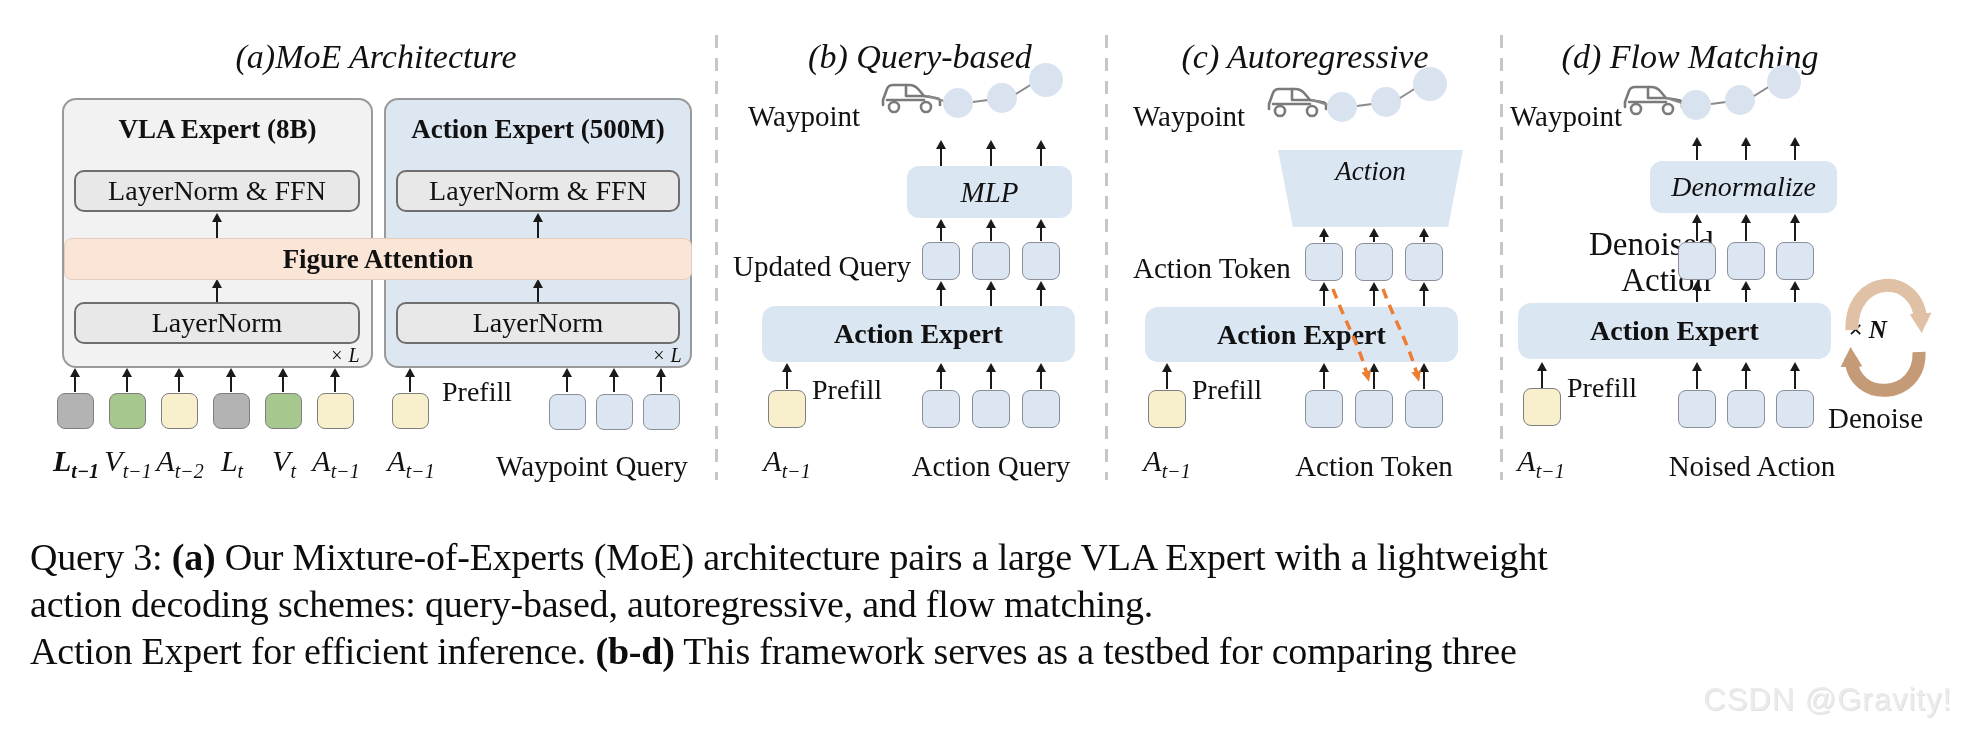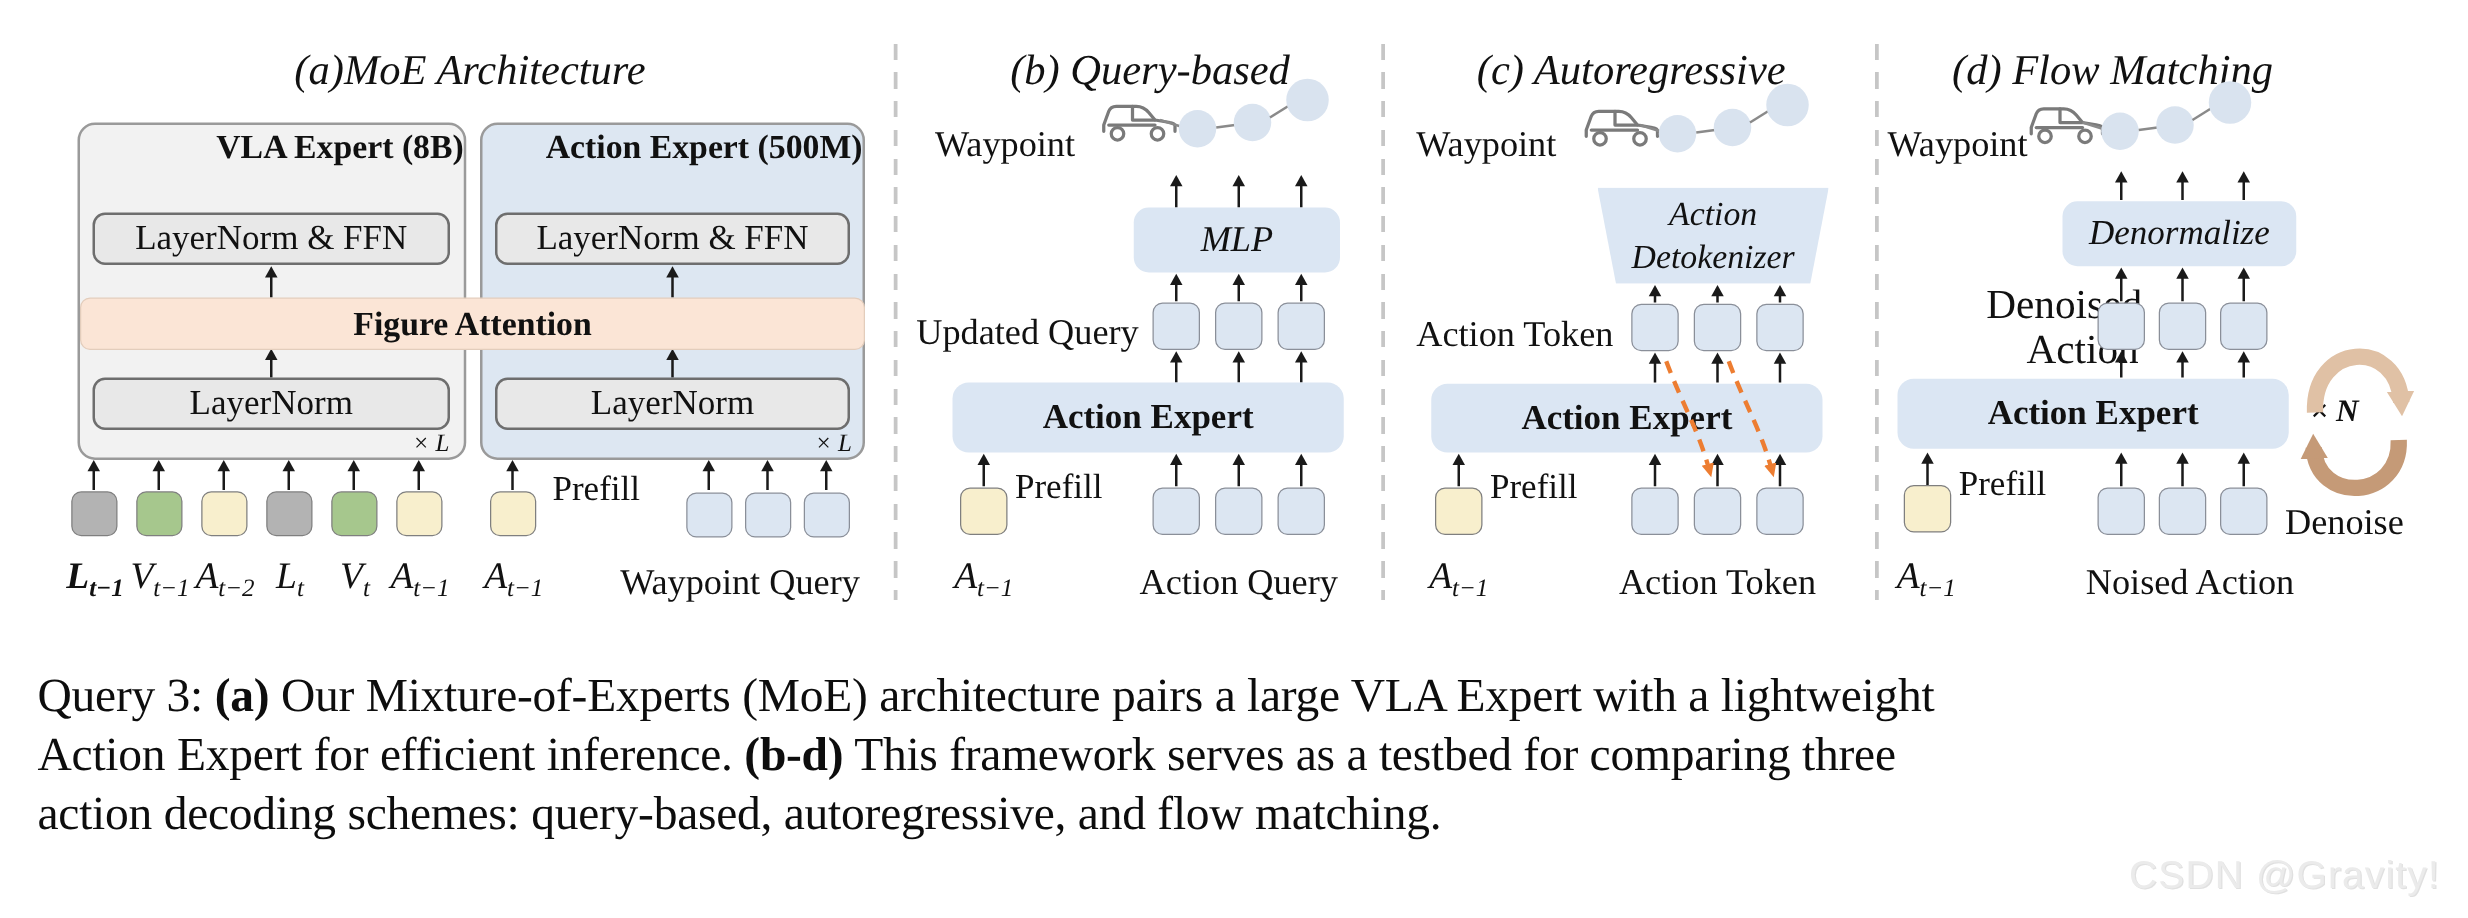--- a/index.html
+++ b/index.html
@@ -1,21 +1,21 @@
 <!DOCTYPE html>
 <html style="--c-box-gray-bg: #f2f2f2; --c-box-blue-bg: #dde7f2; --c-inner-box-bg: #e8e8e8; --c-attention-bg: #fbe5d6; --c-expert-bar-bg: #dbe6f3; --c-token-gray: #b3b3b3; --c-token-green: #a6c78d; --c-token-yellow: #f8efcd; --c-token-blue: #dce6f2; --c-dot-blue: #d9e3ef; --c-orange: #ed7d31; --c-tan-light: #e0c1a5; --c-tan-dark: #c59a77; --c-divider: #c6c6c6; --c-watermark: #ebebeb;"><head>
 <meta charset="utf-8">
 <style>
   html,body{margin:0;padding:0;background:#ffffff;}
   #stage{position:relative;width:1974px;height:734px;background:#fff;overflow:hidden;
          font-family:"Liberation Serif",serif;color:#111;}
   .abs{position:absolute;}
   .ptitle{position:absolute;font-style:italic;font-size:34px;text-align:center;white-space:nowrap;}
   .bigbox{position:absolute;border:2px solid #9a9a9a;border-radius:14px;box-sizing:border-box;z-index:1;}
-  .hdr{font-weight:bold;font-size:27px;text-align:right;padding-top:2px;white-space:nowrap;}
+  .hdr{font-weight:bold;font-size:27px;text-align:center;padding-top:14px;white-space:nowrap;}
   .innerbox{position:absolute;background:var(--c-inner-box-bg,#e8e8e8);border:2px solid #6e6e6e;border-radius:10px;
             box-sizing:border-box;display:flex;align-items:center;justify-content:center;font-size:28px;z-index:2;}
   .jabar{position:absolute;background:var(--c-attention-bg,#fbe5d6);border:1px solid #e3cdbc;border-radius:8px;
          display:flex;align-items:center;justify-content:center;font-weight:bold;font-size:27px;z-index:3;}
   .bar{position:absolute;background:var(--c-expert-bar-bg,#dbe6f3);border-radius:13px;display:flex;align-items:center;
        justify-content:center;font-weight:bold;font-size:28px;z-index:2;}
   .softbox{position:absolute;background:var(--c-expert-bar-bg,#dbe6f3);border-radius:12px;display:flex;align-items:center;
        justify-content:center;font-style:italic;font-size:29px;z-index:2;}
   .trap{position:absolute;background:var(--c-expert-bar-bg,#dbe6f3);clip-path:polygon(0 0,100% 0,92% 100%,8% 100%);
         text-align:center;font-style:italic;font-size:27px;line-height:34px;padding-top:4px;box-sizing:border-box;z-index:2;}
@@ -151,21 +151,20 @@
   </div>
 
   <div class="divider" style="left:1105px;"></div>
 
   <div>
     <div class="ptitle" style="left:1125px;top:38px;width:360px;">(c) Autoregressive</div>
     <div class="lbl" style="left:1133px;top:100px;">Waypoint</div>
 
     <div class="trap" style="left:1278px;top:150px;width:185px;height:77px;">
       <div>Action</div>
-      <div>Detokenizer</div>
     </div>
 
     <i class="up" style="left:1318px;top:228px;height:14px;"></i>
     <i class="up" style="left:1368px;top:228px;height:14px;"></i>
     <i class="up" style="left:1418px;top:228px;height:14px;"></i>
 
     <div class="token t-blue" style="left:1305px;top:243px;"></div>
     <div class="token t-blue" style="left:1355px;top:243px;"></div>
     <div class="token t-blue" style="left:1405px;top:243px;"></div>
     <div class="lbl" style="left:1133px;top:252px;">Action Token</div>
@@ -279,18 +278,18 @@
     </g>
 
     <g>
       <path d="M1852 330 C1850 274 1918 270 1921 322" fill="none" stroke-width="13" style="stroke:var(--c-tan-light,#e0c1a5)" marker-end="url(#mt1)"></path>
       <path d="M1919 352 C1921 400 1853 404 1851 358" fill="none" stroke-width="13" style="stroke:var(--c-tan-dark,#c59a77)" marker-end="url(#mt2)"></path>
     </g>
   </svg>
 
   <div class="caption">
     <div><span>Query 3: </span><b>(a)</b><span> Our Mixture-of-Experts (MoE) architecture pairs a large VLA Expert with a lightweight</span></div>
+    <div><span>action decoding schemes: query-based, autoregressive, and flow matching.</span></div>
     <div><span>Action Expert for efficient inference. </span><b>(b-d)</b><span> This framework serves as a testbed for comparing three</span></div>
-    <div><span>action decoding schemes: query-based, autoregressive, and flow matching.</span></div>
   </div>
 
   <div class="watermark">CSDN @Gravity!</div>
 </div>
 
 </body></html>

